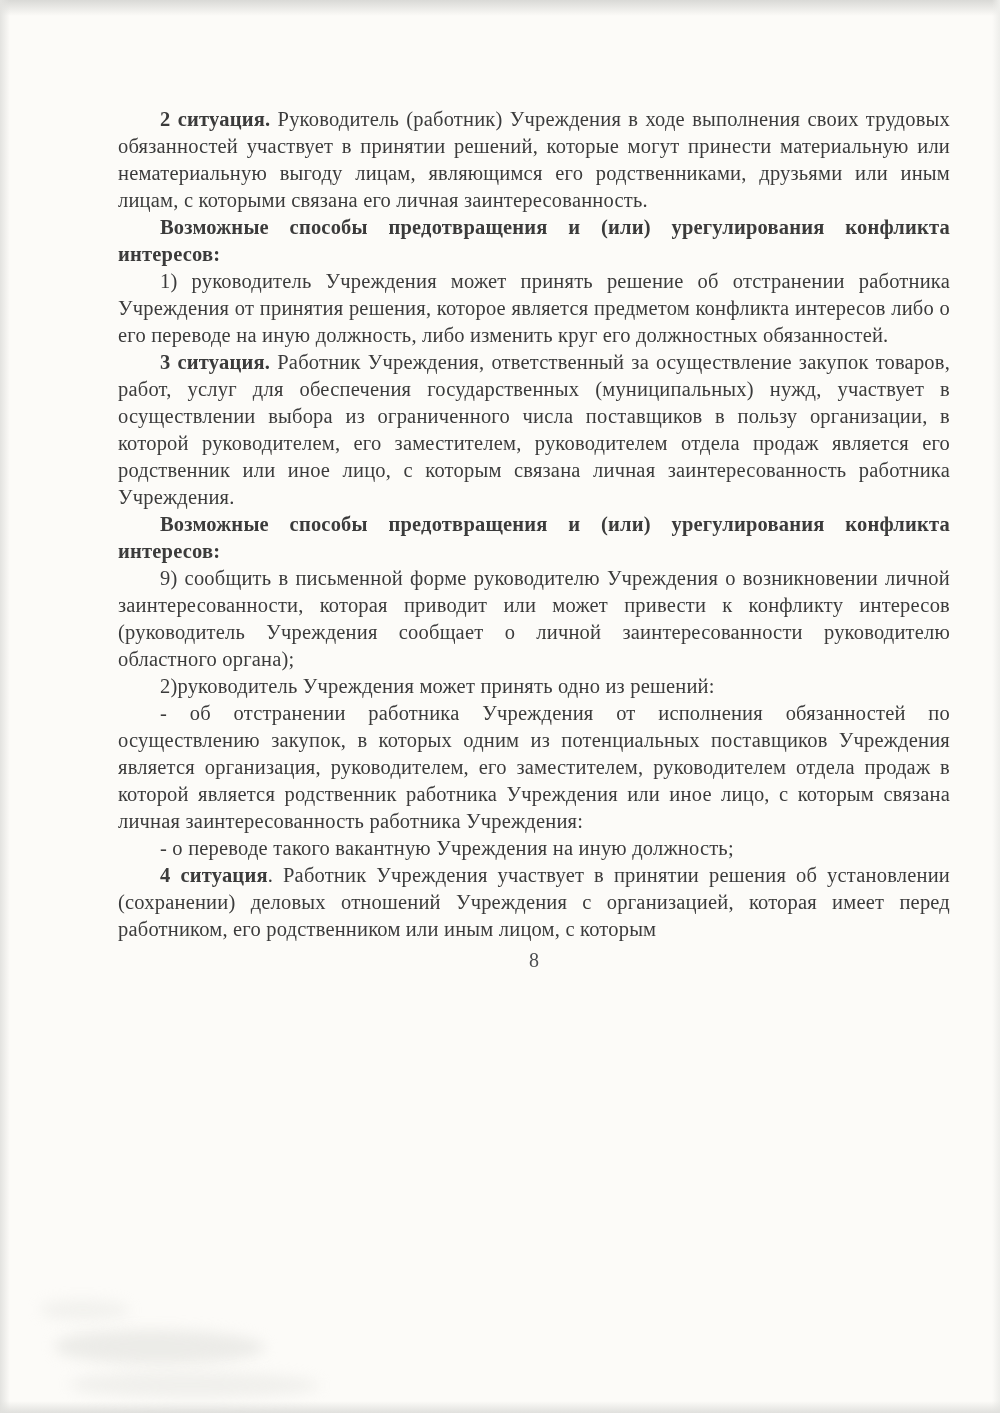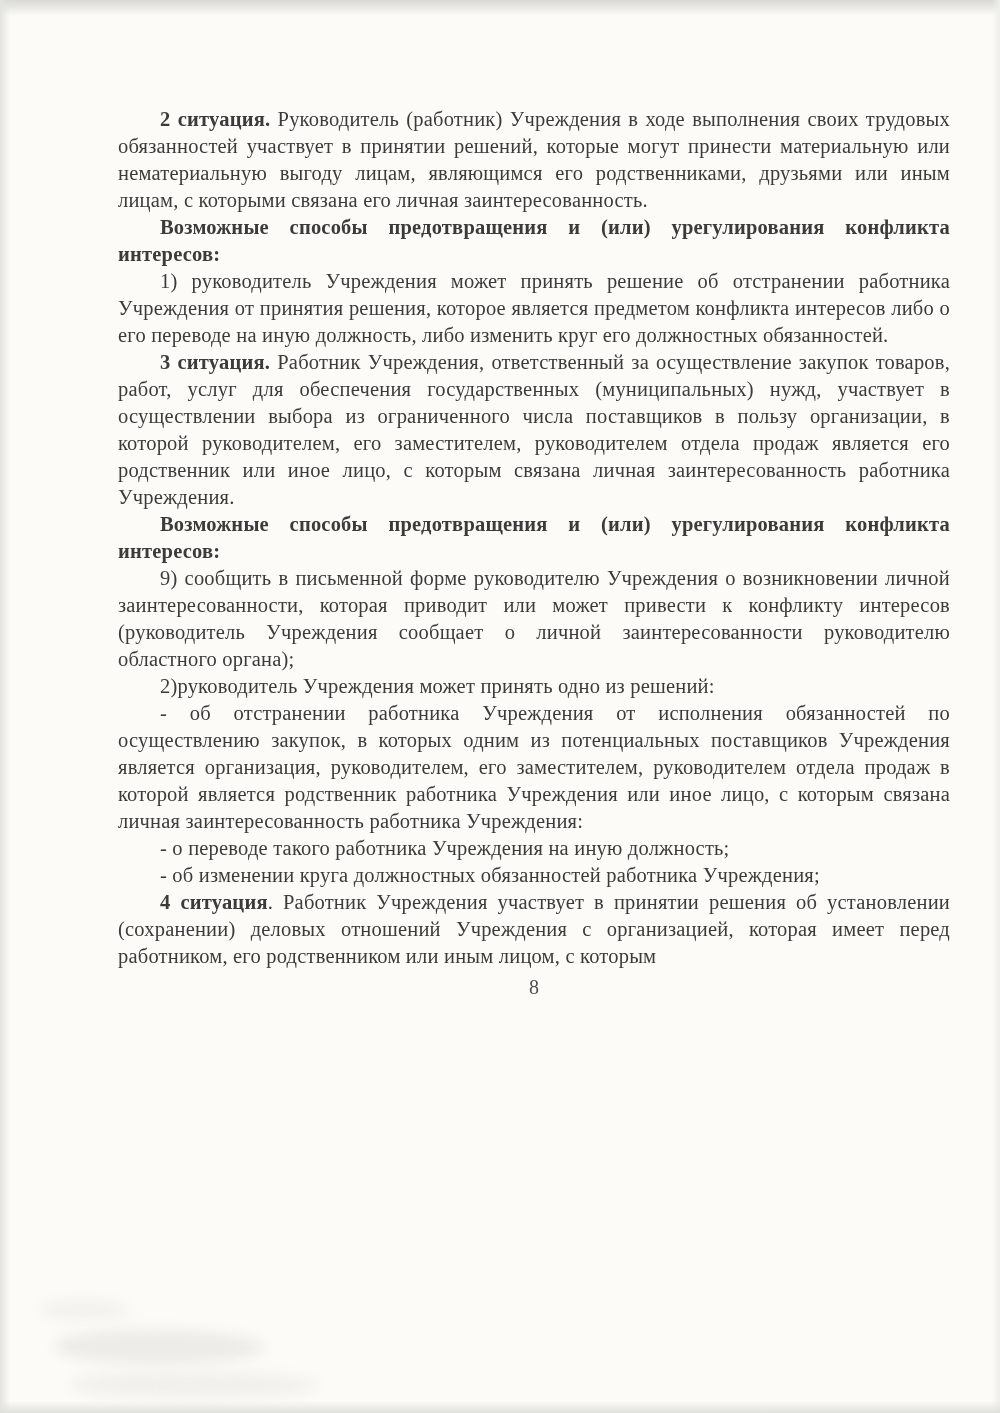--- a/index.html
+++ b/index.html
@@ -83,18 +83,17 @@
 
   <div class="content">
     <p class="para"><span class="b">2 ситуация.</span><span> Руководитель (работник) Учреждения в ходе выполнения своих трудовых обязанностей участвует в принятии решений, которые могут принести материальную или нематериальную выгоду лицам, являющимся его родственниками, друзьями или иным лицам, с которыми связана его личная заинтересованность.</span></p>
     <p class="para"><span class="b">Возможные способы предотвращения и (или) урегулирования конфликта интересов:</span><span></span></p>
     <p class="para"><span class="b"></span><span>1) руководитель Учреждения может принять решение об отстранении работника Учреждения от принятия решения, которое является предметом конфликта интересов либо о его переводе на иную должность, либо изменить круг его должностных обязанностей.</span></p>
     <p class="para"><span class="b">3 ситуация.</span><span> Работник Учреждения, ответственный за осуществление закупок товаров, работ, услуг для обеспечения государственных (муниципальных) нужд, участвует в осуществлении выбора из ограниченного числа поставщиков в пользу организации, в которой руководителем, его заместителем, руководителем отдела продаж является его родственник или иное лицо, с которым связана личная заинтересованность работника Учреждения.</span></p>
     <p class="para"><span class="b">Возможные способы предотвращения и (или) урегулирования конфликта интересов:</span><span></span></p>
     <p class="para"><span class="b"></span><span>9) сообщить в письменной форме руководителю Учреждения о возникновении личной заинтересованности, которая приводит или может привести к конфликту интересов (руководитель Учреждения сообщает о личной заинтересованности руководителю областного органа);</span></p>
     <p class="para"><span class="b"></span><span>2)руководитель Учреждения может принять одно из решений:</span></p>
     <p class="para"><span class="b"></span><span>- об отстранении работника Учреждения от исполнения обязанностей по осуществлению закупок, в которых одним из потенциальных поставщиков Учреждения является организация, руководителем, его заместителем, руководителем отдела продаж в которой является родственник работника Учреждения или иное лицо, с которым связана личная заинтересованность работника Учреждения:</span></p>
-    <p class="para"><span class="b"></span><span>- о переводе такого работника Учреждения на иную должность;</span></p>
-    <p class="para"><span class="b"></span><span>- об изменении круга должностных обязанностей работника Учреждения;</span></p>
+    <p class="para"><span class="b"></span><span>- о переводе такого вакантную Учреждения на иную должность;</span></p>
     <p class="para"><span class="b">4 ситуация</span><span>. Работник Учреждения участвует в принятии решения об установлении (сохранении) деловых отношений Учреждения с организацией, которая имеет перед работником, его родственником или иным лицом, с которым</span></p>
     <div class="page-number">8</div>
   </div>
 </div>
 
 </body></html>

